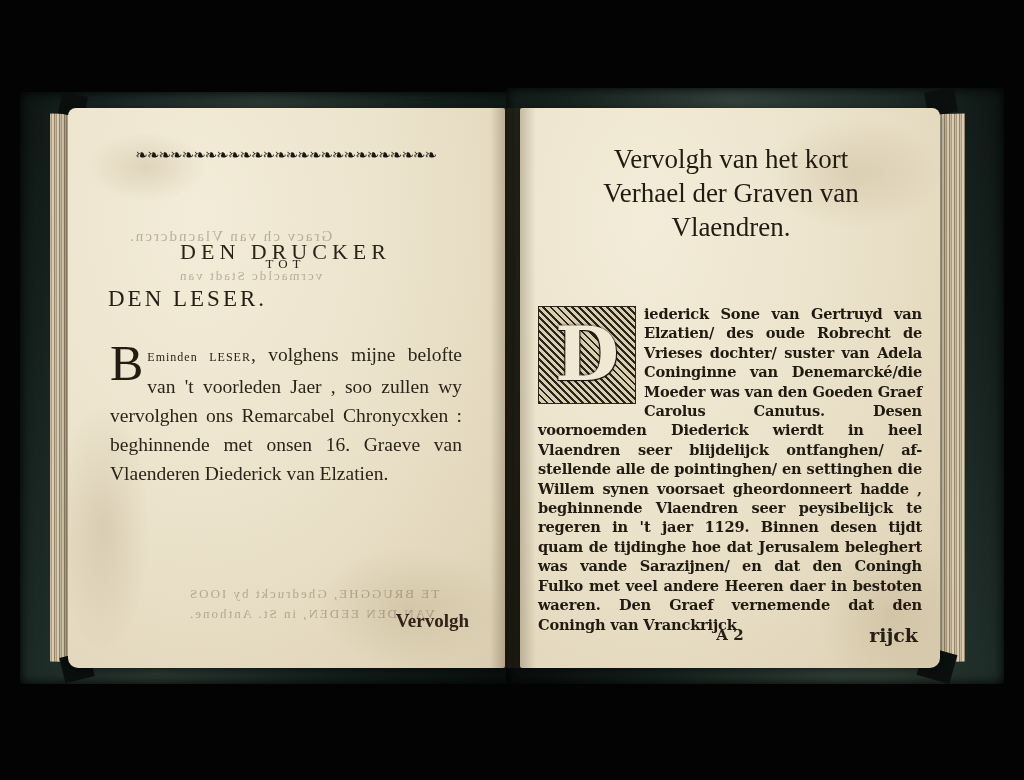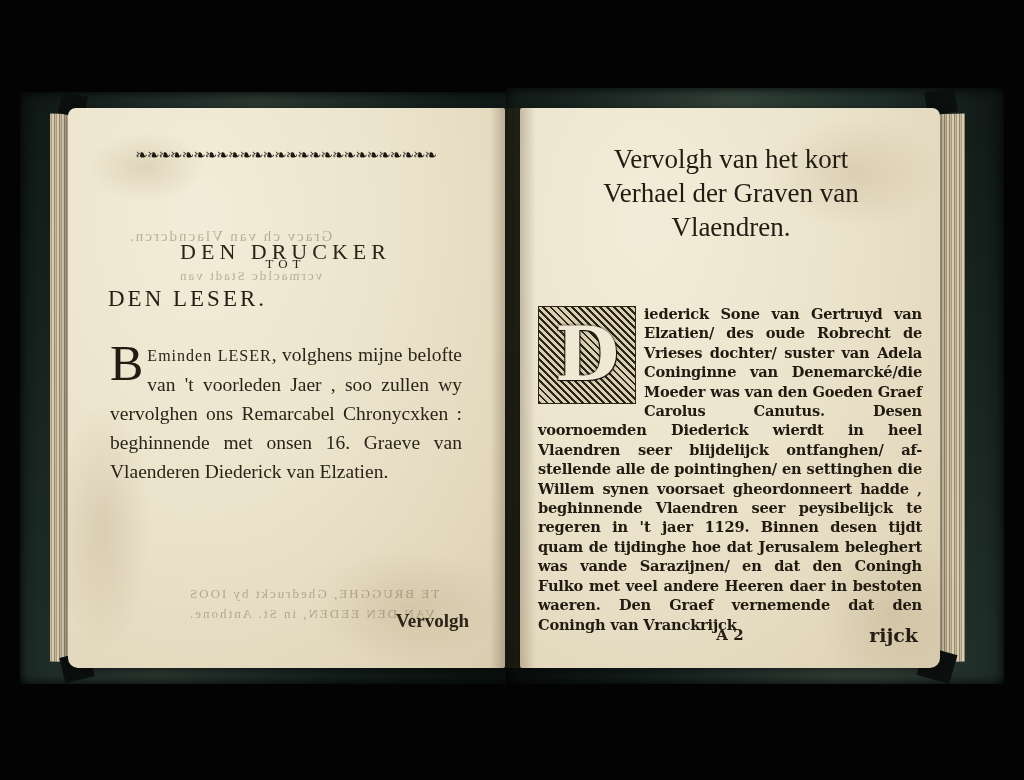--- a/index.html
+++ b/index.html
@@ -156,21 +156,21 @@
   }
   .bodytext .dropcap {
     float: left;
     font-size: 50px;
     line-height: 42px;
     padding: 0 4px 0 0;
     margin-top: 2px;
     font-family: "Liberation Serif", serif;
     color: #221c12;
   }
-  .smallcaps { font-size: 16px; letter-spacing: 1px; }
+  .smallcaps { font-size: 12px; letter-spacing: 1px; }
 
   .catchword {
     position: absolute;
     right: 36px; bottom: 36px;
     font-size: 19px;
     color: #2b2418;
     font-weight: bold;
   }
 
   

